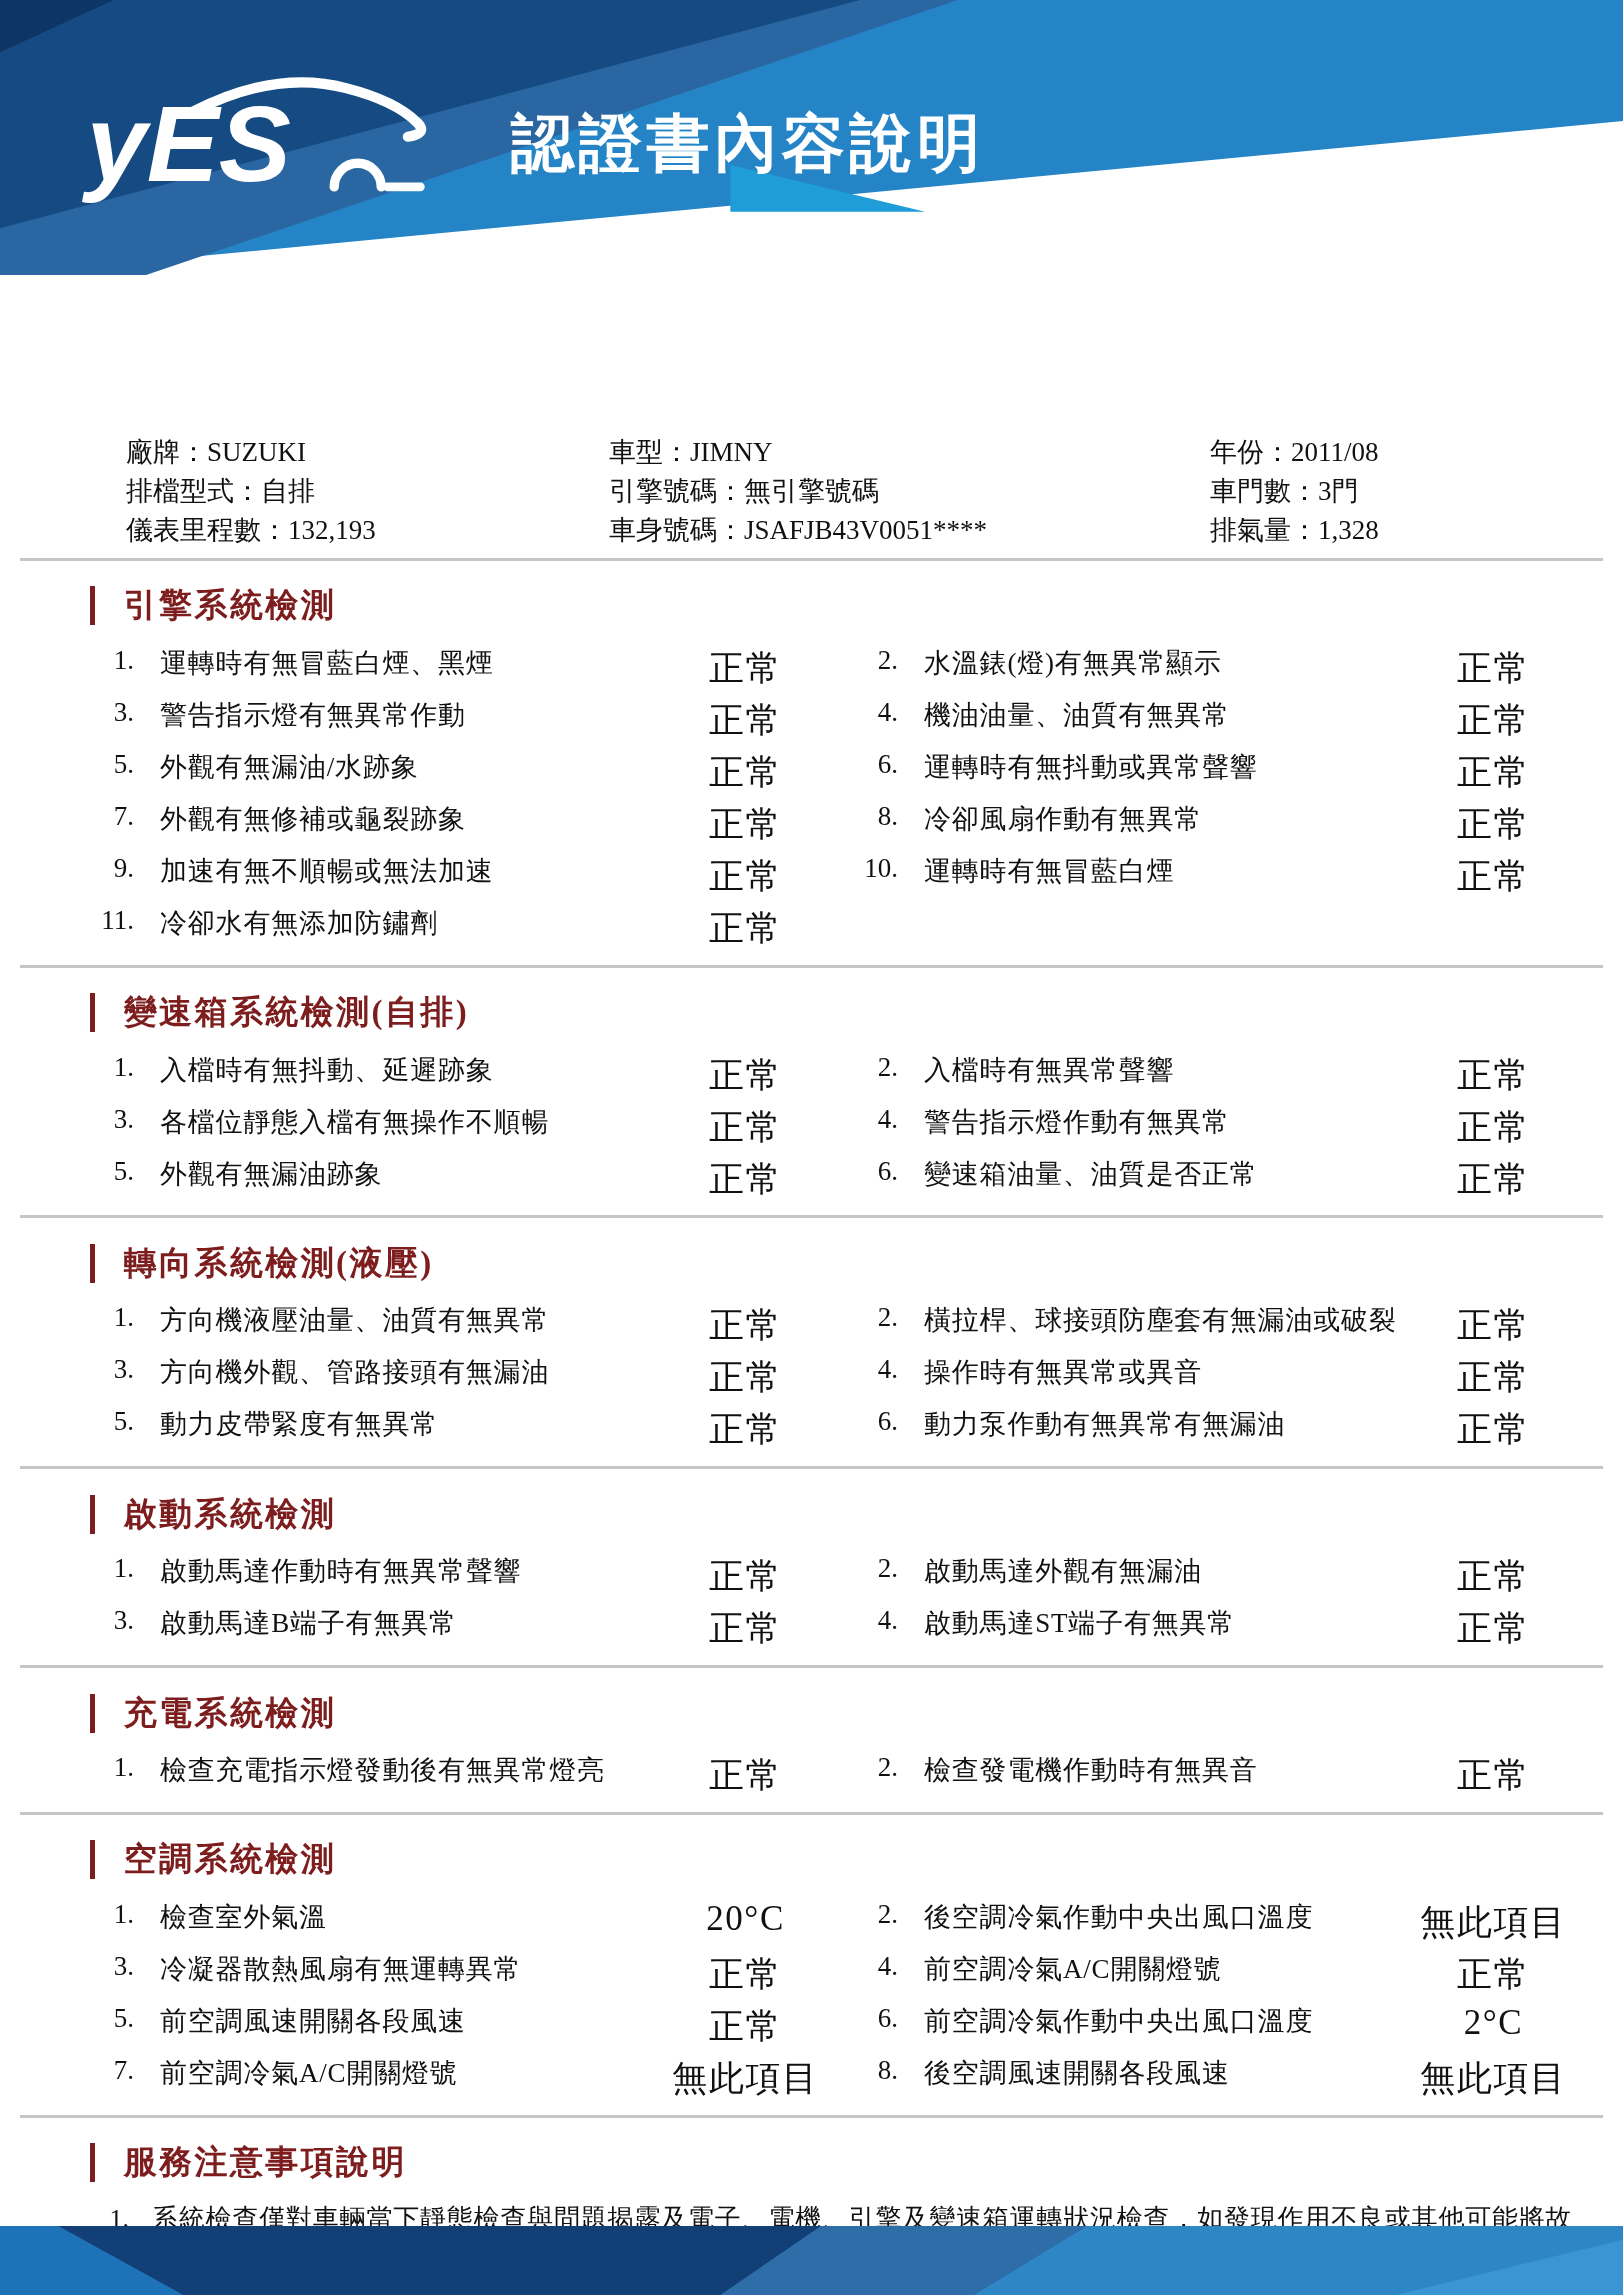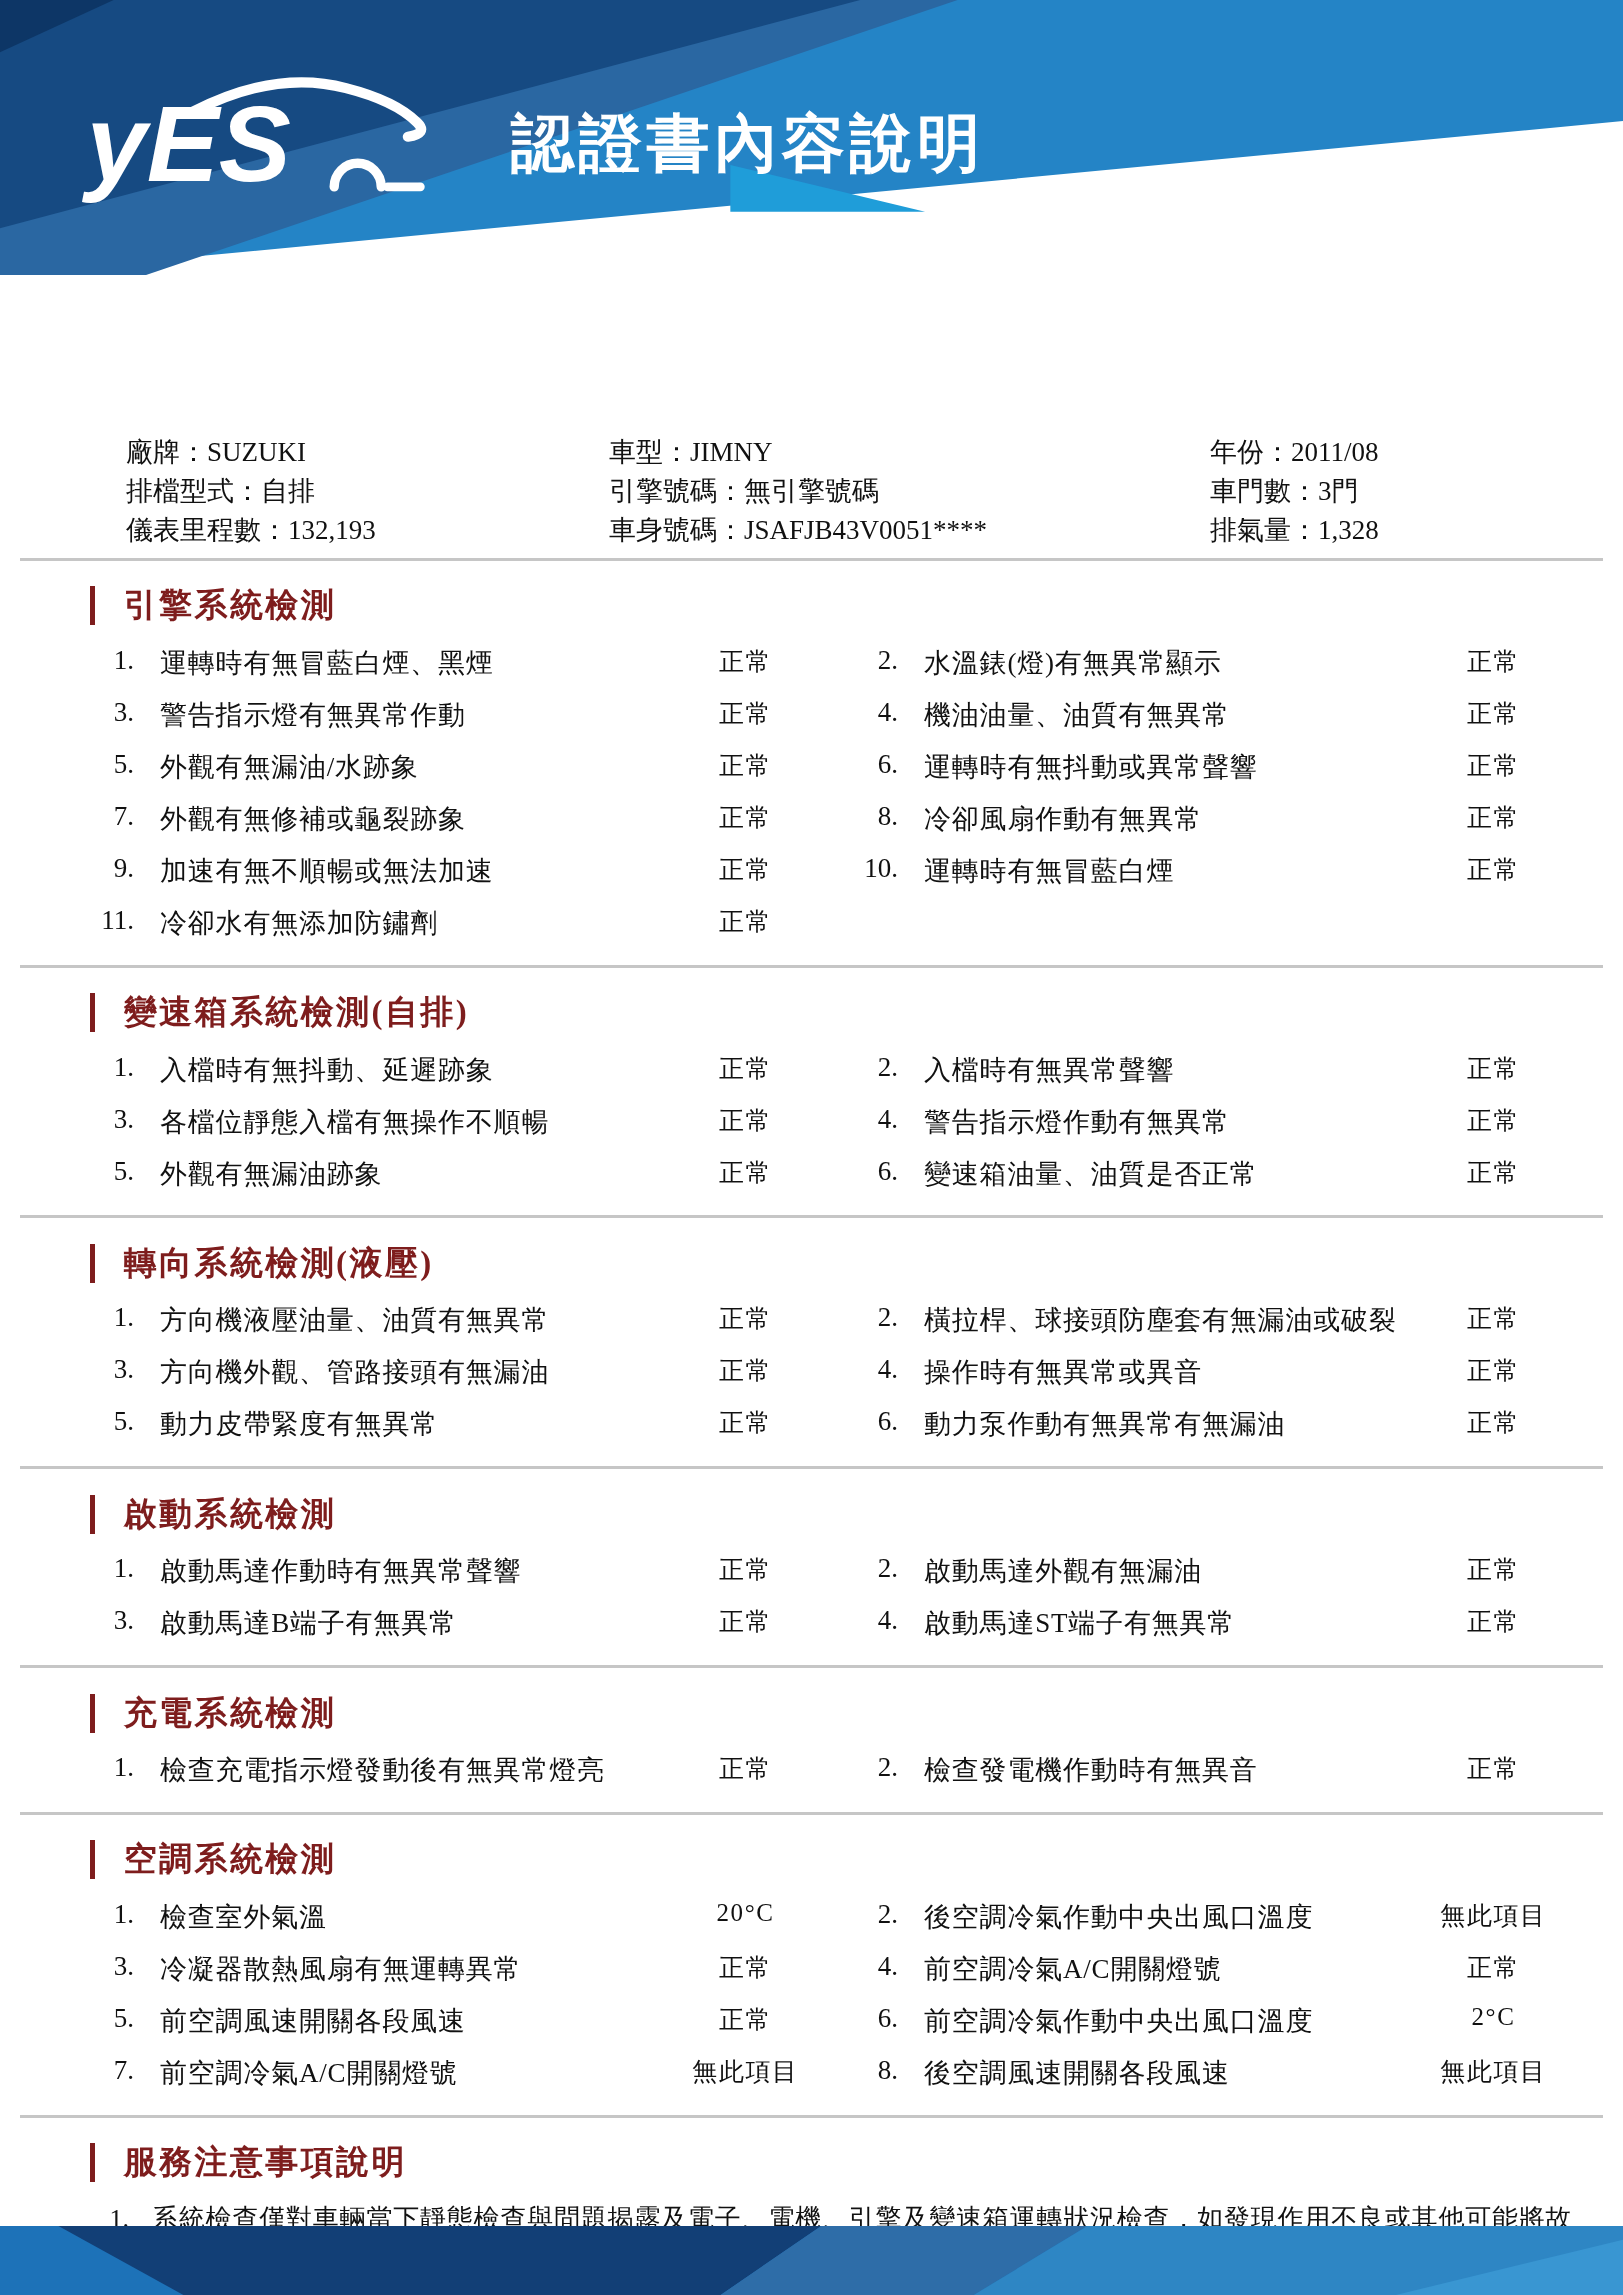--- a/index.html
+++ b/index.html
@@ -40,21 +40,21 @@
   .shead{display:flex;align-items:center;margin:12.6px 0 6.3px 90px;}
   .sbar{width:4.7px;height:39px;background:#7e1d1d;margin-right:19px;}
   .stitle{font-size:33px;font-weight:bold;color:#7e1d1d;letter-spacing:2.4px;margin:10px;}
   .items{margin:3.1px 43px 6.3px 90px;}
   .irow{display:flex;min-height:52px;align-items:flex-start;}
   .half{display:flex;}
   .hl{width:742px;}
   .hr2{flex:1;margin-left:22px;}
   .ino{width:44px;text-align:right;font-size:27px;flex:none;}
   .itx{flex:1;font-size:27px;margin-left:26px;letter-spacing:0.8px;}
-  .ival{width:173px;flex:none;text-align:center;font-size:25px;letter-spacing:1.6px;}
+  .ival{width:173px;flex:none;text-align:center;font-size:35px;letter-spacing:1.6px;}
   
   .notes{position:relative;margin:0 43px 0 90px;}
   .nrow{display:flex;margin-top:4.7px;}
   .nno{width:39px;text-align:right;font-size:26px;flex:none;line-height:36px;}
   .ntx{flex:1;margin-left:23px;font-size:26px;line-height:36px;letter-spacing:0.8px;}
   .cert{position:absolute;right:7.9px;bottom:-3.1px;font-size:23px;white-space:nowrap;}
   .cert-no{border-bottom:2.4px solid #000;padding:0 17.3px 2.4px 7.9px;letter-spacing:0.8px;}
   .pagenum{
     text-align:right;margin:20.4px 82px 0 0;font-size:36px;
     font-family:"Liberation Sans","DejaVu Sans",sans-serif;

